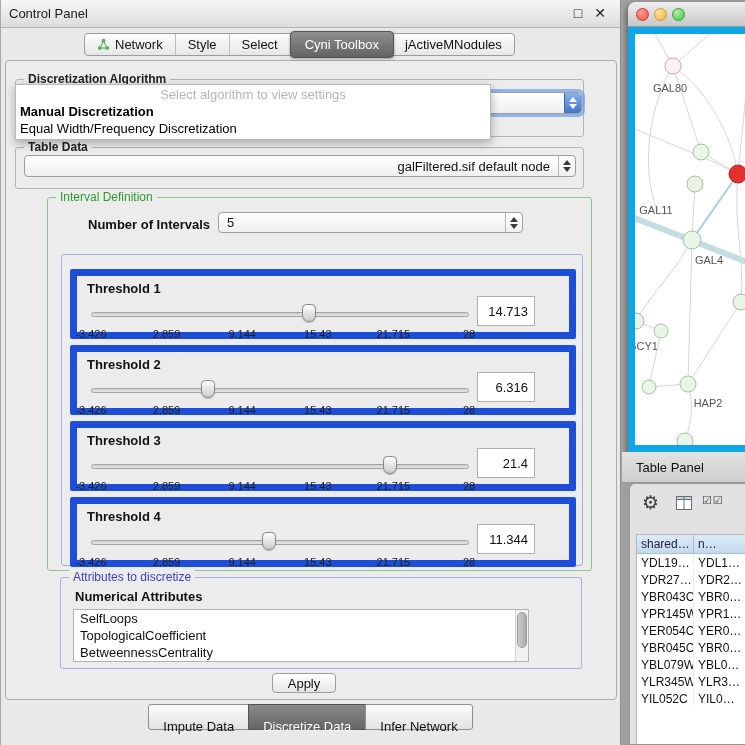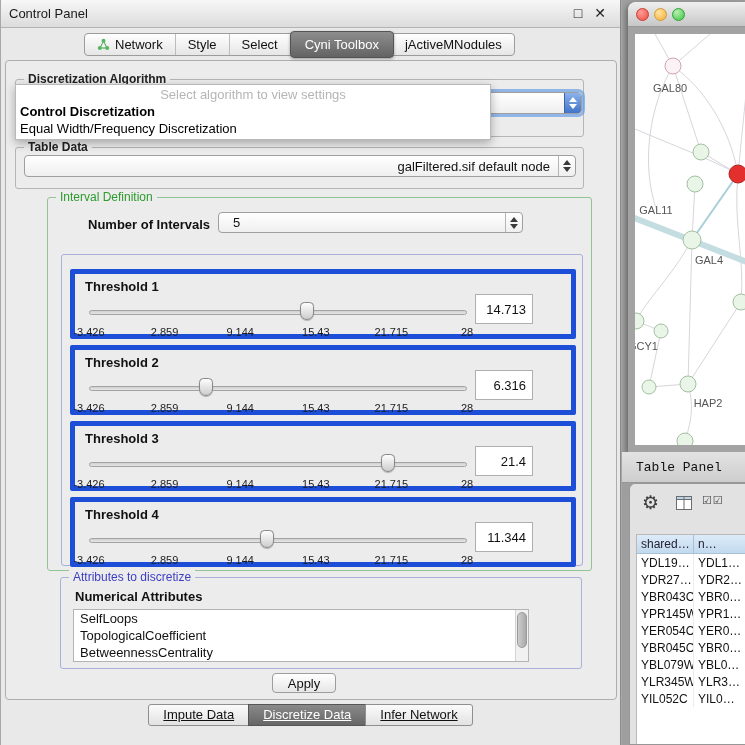--- a/index.html
+++ b/index.html
@@ -22,21 +22,21 @@
   .main-panel { position:absolute; left:4px; top:60px; width:612px; height:640px; border:1px solid #adadad; border-radius:4px; background:#ececec; }
 
   .groupbox { position:absolute; border:1px solid #b5b5b5; border-radius:3px; }
   .gb-title { position:absolute; top:-8px; left:8px; background:#ececec; padding:0 4px; font-size:12px; color:#222; white-space:nowrap; }
   .bold-title { font-weight:bold; }
   .green-b { border-color:#93c493; }
   .green-title { color:#2d9b2d; }
   .blue-b { border-color:#a9b0da; }
   .blue-title { color:#3d3dc4; }
 
-  .combo { position:absolute; background:linear-gradient(#ffffff,#efefef); border:1px solid #9f9f9f; border-radius:4px; display:flex; align-items:center; font-size:13px; color:#111;padding-left:6px; }
+  .combo { position:absolute; background:linear-gradient(#ffffff,#efefef); border:1px solid #9f9f9f; border-radius:4px; display:flex; align-items:center; font-size:13px; color:#111; }
   .combo-text { flex:1; padding:0 8px; white-space:nowrap; overflow:hidden; }
   .stepper { width:17px; align-self:stretch; border-left:1px solid #b5b5b5; display:flex; flex-direction:column; align-items:center; justify-content:center; gap:2px; border-radius:0 3px 3px 0; }
   .arr-up { width:0; height:0; border-left:4px solid transparent; border-right:4px solid transparent; border-bottom:5px solid #3a3a3a; }
   .arr-dn { width:0; height:0; border-left:4px solid transparent; border-right:4px solid transparent; border-top:5px solid #3a3a3a; }
   .combo.focused { box-shadow:0 0 0 3px rgba(105,158,230,.7); }
   .combo.focused .stepper { background:linear-gradient(#8ab2ec,#4374c8); border-left-color:#3d63a8; }
   .combo.focused .arr-up { border-bottom-color:#fff; }
   .combo.focused .arr-dn { border-top-color:#fff; }
 
   .algo-group { left:9px; top:18px; width:569px; height:58px; }
@@ -47,57 +47,57 @@
   .popup-item.bold { font-weight:bold; }
 
   .td-group { left:9px; top:86px; width:569px; height:42px;text-align:right; }
   .td-combo { left:8px; top:7px; width:552px; height:22px; }
 
   .interval-group { left:41px; top:136px; width:545px; height:374px; }
   .ni-label { position:absolute; left:40px; top:19px; font-size:13px; font-weight:bold; color:#111; }
   .ni-combo { left:170px; top:14px; width:305px; height:21px; }
   .thr-group { left:13px; top:56px; width:522px; height:312px; }
 
-  .threshold-panel { position:absolute; left:8px; width:506px; height:70px; border:5px solid #1d4ed8; border-radius:2px; background:#ececec; }
+  .threshold-panel { position:absolute; left:8px; width:506px; height:70px; border:7px solid #1d4ed8; border-radius:2px; background:#ececec; }
   .tp-label { position:absolute; left:10px; top:5px; font-size:13px; font-weight:bold; color:#111; }
   .slider { position:absolute; left:14px; top:26px; width:378px; height:40px; }
   .track { position:absolute; left:0; right:0; top:10px; height:5px; background:linear-gradient(#cfcfcf,#e6e6e6); border:1px solid #a3a3a3; border-radius:3px; }
   .thumb { position:absolute; top:2px; width:14px; height:18px; background:linear-gradient(#fdfdfd,#cdcdcd); border:1px solid #878787; border-radius:5px 5px 8px 8px; transform:translateX(-50%); box-shadow:0 1px 1px rgba(0,0,0,.25); }
   .tick { position:absolute; top:26px; transform:translateX(-50%); font-size:11px; color:#1d1d1d; white-space:nowrap; }
   .p0{left:0}.p20{left:20%}.p40{left:40%}.p60{left:60%}.p80{left:80%}.p100{left:100%}
   .value-box { position:absolute; left:400px; top:20px; width:58px; height:30px; background:#fff; border:1px solid #afafaf; font-size:13px; color:#111; display:flex; align-items:center; justify-content:flex-end; padding:0 6px; }
 
   .attr-group { left:54px; top:516px; width:522px; height:92px; }
   .na-label { position:absolute; left:14px; top:11px; font-size:13px; font-weight:bold; color:#111; }
   .attr-list { position:absolute; left:12px; top:31px; width:456px; height:53px; background:#fff; border:1px solid #b3b3b3; overflow:hidden; }
   .attr-item { font-size:13px; color:#111; padding:1px 0 1px 6px; height:17px; line-height:15px; white-space:nowrap; }
   .attr-scrollbar { position:absolute; right:0; top:0; bottom:0; width:13px; background:#f1f1f1; border-left:1px solid #d4d4d4; }
   .attr-scroll-thumb { position:absolute; left:1px; top:2px; width:10px; height:36px; background:linear-gradient(90deg,#cdcdcd,#a9a9a9); border:1px solid #9a9a9a; border-radius:5px; }
 
   .apply-btn { position:absolute; left:266px; top:612px; width:64px; height:20px; font-family:"Liberation Sans",sans-serif; font-size:13px; color:#111; background:linear-gradient(#ffffff,#e6e6e6); border:1px solid #9d9d9d; border-radius:4px; }
 
   .bottom-tabs { position:absolute; left:0; top:704px; width:620px; display:flex; justify-content:center; }
-  .btab { height:22px; line-height:20px; padding:0 14px; font-size:13px; color:#111; background:linear-gradient(#fbfbfb,#e2e2e2); border:1px solid #8f8f8f; margin-left:-1px; white-space:nowrap;text-decoration:underline; }
+  .btab { height:22px; line-height:20px; padding:12px 14px; font-size:13px; color:#111; background:linear-gradient(#fbfbfb,#e2e2e2); border:1px solid #8f8f8f; margin-left:-1px; white-space:nowrap; }
   .btab:first-child { border-radius:3px 0 0 3px; }
   .btab:last-child { border-radius:0 3px 3px 0; }
   .btab.active { background:linear-gradient(#8a8a8a,#666666); color:#fff; border-color:#555; }
 
   
   .right-bg { position:absolute; left:621px; top:0; width:124px; height:745px; background:#9e9e9e; }
   .net-window { position:absolute; left:627px; top:2px; width:118px; height:450px; background:#d6d6d6; border-radius:8px 0 0 0; box-shadow:-2px 2px 5px rgba(0,0,0,.35); }
   .net-titlebar { position:absolute; left:0; top:0; right:0; height:25px; background:linear-gradient(#efefef,#c7c7c7); border-bottom:1px solid #979797; border-radius:8px 0 0 0; }
   .traffic { position:absolute; top:6px; width:13px; height:13px; border-radius:50%; }
   .t-red { left:8px; background:radial-gradient(circle at 35% 30%, #ff9d96, #ed4c43); border:1px solid #c93b33; }
   .t-yellow { left:26px; background:radial-gradient(circle at 35% 30%, #ffe49c, #f2ac3c); border:1px solid #cf9a35; }
   .t-green { left:44px; background:radial-gradient(circle at 35% 30%, #b9f0b1, #38c43e); border:1px solid #2fa335; }
-  .net-frame { position:absolute; left:0; top:25px; right:0; bottom:0; background:#a3a3a3; }
+  .net-frame { position:absolute; left:0; top:25px; right:0; bottom:0; background:#0ea5e9; }
   .net-canvas { position:absolute; left:7px; top:7px; right:0; bottom:7px; background:#ffffff; overflow:hidden; }
 
   .tp-strip { position:absolute; left:621px; top:452px; width:124px; height:31px; background:linear-gradient(#e3e3e3,#cdcdcd); border-bottom:1px solid #979797; }
-  .tp-title { position:absolute; left:14px; top:8px; font-size:13px; color:#111;font-family:Liberation Mono, monospace; }
+  .tp-title { position:absolute; left:14px; top:8px; font-size:13px; color:#111; }
 
   .table-window { position:absolute; left:628px; top:483px; width:117px; height:262px; background:#e2e2e2; border:1px solid #979797; border-right:none; border-radius:6px 0 0 0; }
   .tp-toolbar { position:absolute; left:0; top:4px; right:0; height:34px; }
   .gear { position:absolute; left:12px; top:4px; font-size:19px; color:#3d3d3d; line-height:22px; }
   .cols-ico { position:absolute; left:46px; top:8px; }
   .cb-ico { position:absolute; left:72px; top:6px; font-size:11px; color:#3d3d3d; letter-spacing:1px; }
   .grid { position:absolute; left:6px; top:50px; right:0; bottom:0; background:#fff; border:1px solid #b9b9b9; border-right:none; border-bottom:none; }
   .grid-header { display:flex; height:19px; }
   .gh-cell { background:linear-gradient(#ddebf8,#c2d9ee); border-right:1px solid #a9c0d8; border-bottom:1px solid #a9c0d8; font-size:12px; color:#223; display:flex; align-items:center; padding-left:4px; overflow:hidden; white-space:nowrap; }
   .grid-row { display:flex; height:17px; }
@@ -148,21 +148,21 @@
       </div>
       <div class="combo focused algo-combo">
         <div class="combo-text"></div>
         <div class="stepper">
             <i class="arr-up"></i>
             <i class="arr-dn"></i>
           </div>
       </div>
       <div class="algo-popup">
         <div class="popup-hint">Select algorithm to view settings</div>
-        <div class="popup-item bold">Control Discretization</div>
+        <div class="popup-item bold">Manual Discretization</div>
         <div class="popup-item">Equal Width/Frequency Discretization</div>
       </div>
 
       <div class="groupbox td-group">
         <span class="gb-title bold-title">Table Data</span>
         <div class="combo td-combo">
           <div class="combo-text">galFiltered.sif default node</div>
           <div class="stepper">
               <i class="arr-up"></i>
               <i class="arr-dn"></i>

